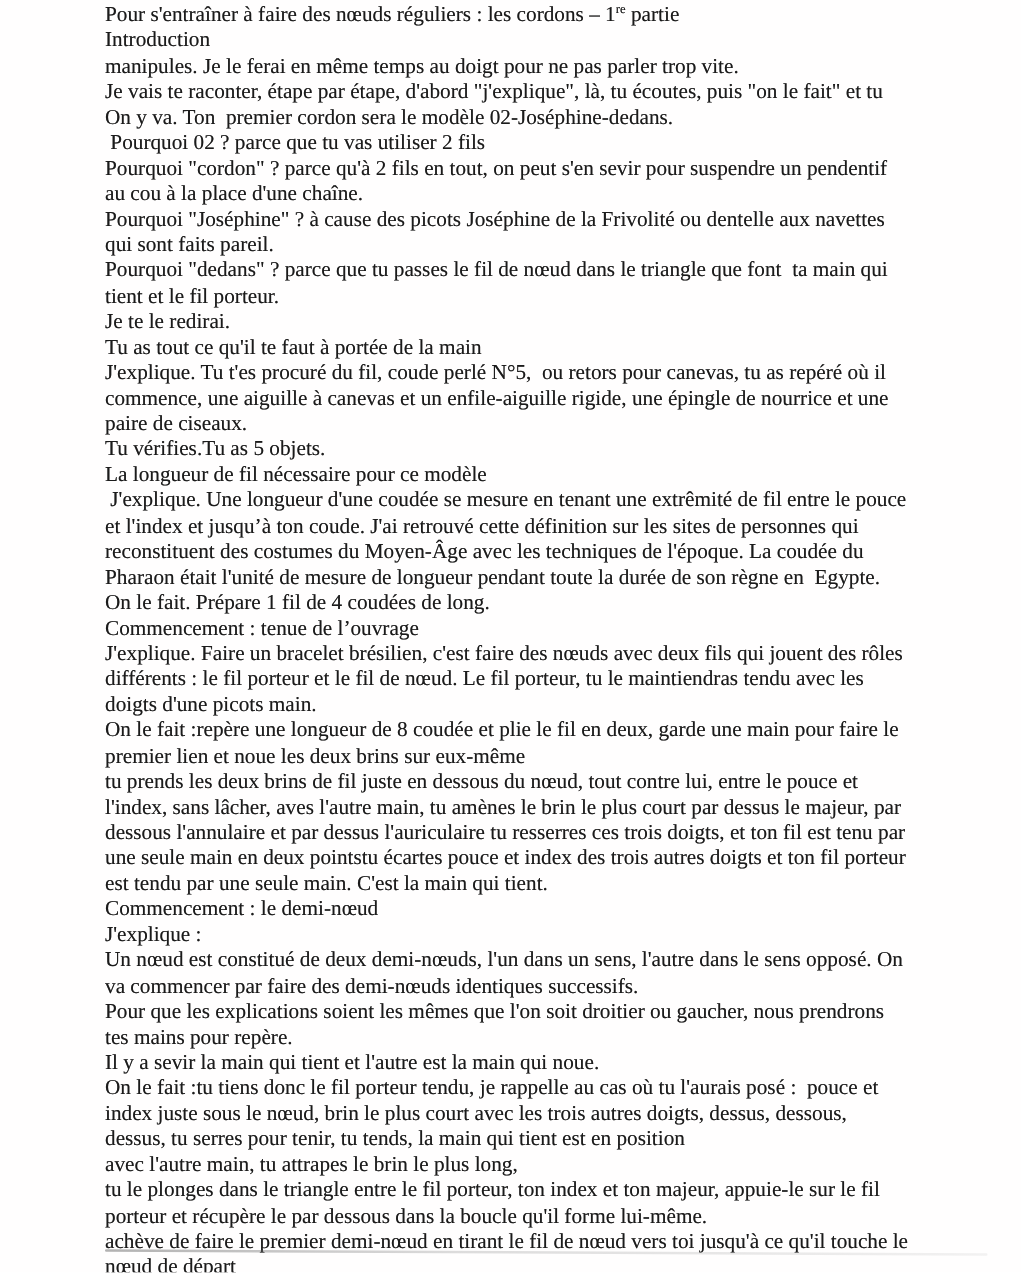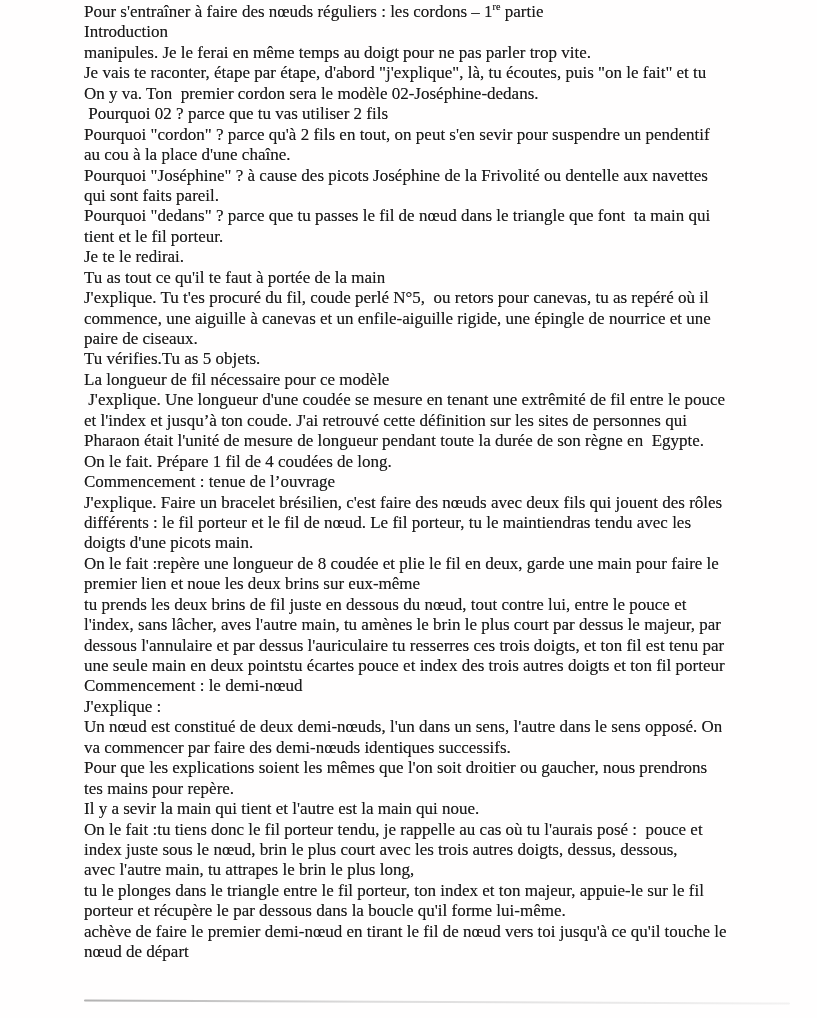--- a/index.html
+++ b/index.html
@@ -63,41 +63,44 @@
       <div class="line">tient et le fil porteur.</div>
       <div class="line">Je te le redirai.</div>
       <div class="line">Tu as tout ce qu'il te faut à portée de la main</div>
       <div class="line">J'explique. Tu t'es procuré du fil, coude perlé N°5,  ou retors pour canevas, tu as repéré où il</div>
       <div class="line">commence, une aiguille à canevas et un enfile-aiguille rigide, une épingle de nourrice et une</div>
       <div class="line">paire de ciseaux.</div>
       <div class="line">Tu vérifies.Tu as 5 objets.</div>
       <div class="line">La longueur de fil nécessaire pour ce modèle</div>
       <div class="line"> J'explique. Une longueur d'une coudée se mesure en tenant une extrêmité de fil entre le pouce</div>
       <div class="line">et l'index et jusqu’à ton coude. J'ai retrouvé cette définition sur les sites de personnes qui</div>
+      <div class="line">reconstituent des costumes du Moyen-Âge avec les techniques de l'époque. La coudée du</div>
       <div class="line">Pharaon était l'unité de mesure de longueur pendant toute la durée de son règne en  Egypte.</div>
       <div class="line">On le fait. Prépare 1 fil de 4 coudées de long.</div>
       <div class="line">Commencement : tenue de l’ouvrage</div>
       <div class="line">J'explique. Faire un bracelet brésilien, c'est faire des nœuds avec deux fils qui jouent des rôles</div>
       <div class="line">différents : le fil porteur et le fil de nœud. Le fil porteur, tu le maintiendras tendu avec les</div>
       <div class="line">doigts d'une picots main.</div>
       <div class="line">On le fait :repère une longueur de 8 coudée et plie le fil en deux, garde une main pour faire le</div>
       <div class="line">premier lien et noue les deux brins sur eux-même</div>
       <div class="line">tu prends les deux brins de fil juste en dessous du nœud, tout contre lui, entre le pouce et</div>
       <div class="line">l'index, sans lâcher, aves l'autre main, tu amènes le brin le plus court par dessus le majeur, par</div>
       <div class="line">dessous l'annulaire et par dessus l'auriculaire tu resserres ces trois doigts, et ton fil est tenu par</div>
       <div class="line">une seule main en deux pointstu écartes pouce et index des trois autres doigts et ton fil porteur</div>
+      <div class="line">est tendu par une seule main. C'est la main qui tient.</div>
       <div class="line">Commencement : le demi-nœud</div>
       <div class="line">J'explique :</div>
       <div class="line">Un nœud est constitué de deux demi-nœuds, l'un dans un sens, l'autre dans le sens opposé. On</div>
       <div class="line">va commencer par faire des demi-nœuds identiques successifs.</div>
       <div class="line">Pour que les explications soient les mêmes que l'on soit droitier ou gaucher, nous prendrons</div>
       <div class="line">tes mains pour repère.</div>
       <div class="line">Il y a sevir la main qui tient et l'autre est la main qui noue.</div>
       <div class="line">On le fait :tu tiens donc le fil porteur tendu, je rappelle au cas où tu l'aurais posé :  pouce et</div>
       <div class="line">index juste sous le nœud, brin le plus court avec les trois autres doigts, dessus, dessous,</div>
+      <div class="line">dessus, tu serres pour tenir, tu tends, la main qui tient est en position</div>
       <div class="line">avec l'autre main, tu attrapes le brin le plus long,</div>
       <div class="line">tu le plonges dans le triangle entre le fil porteur, ton index et ton majeur, appuie-le sur le fil</div>
       <div class="line">porteur et récupère le par dessous dans la boucle qu'il forme lui-même.</div>
       <div class="line">achève de faire le premier demi-nœud en tirant le fil de nœud vers toi jusqu'à ce qu'il touche le</div>
       <div class="line">nœud de départ</div>
     </div>
   <div class="scan-artifact"></div>
 </div>
 
 </body></html>

